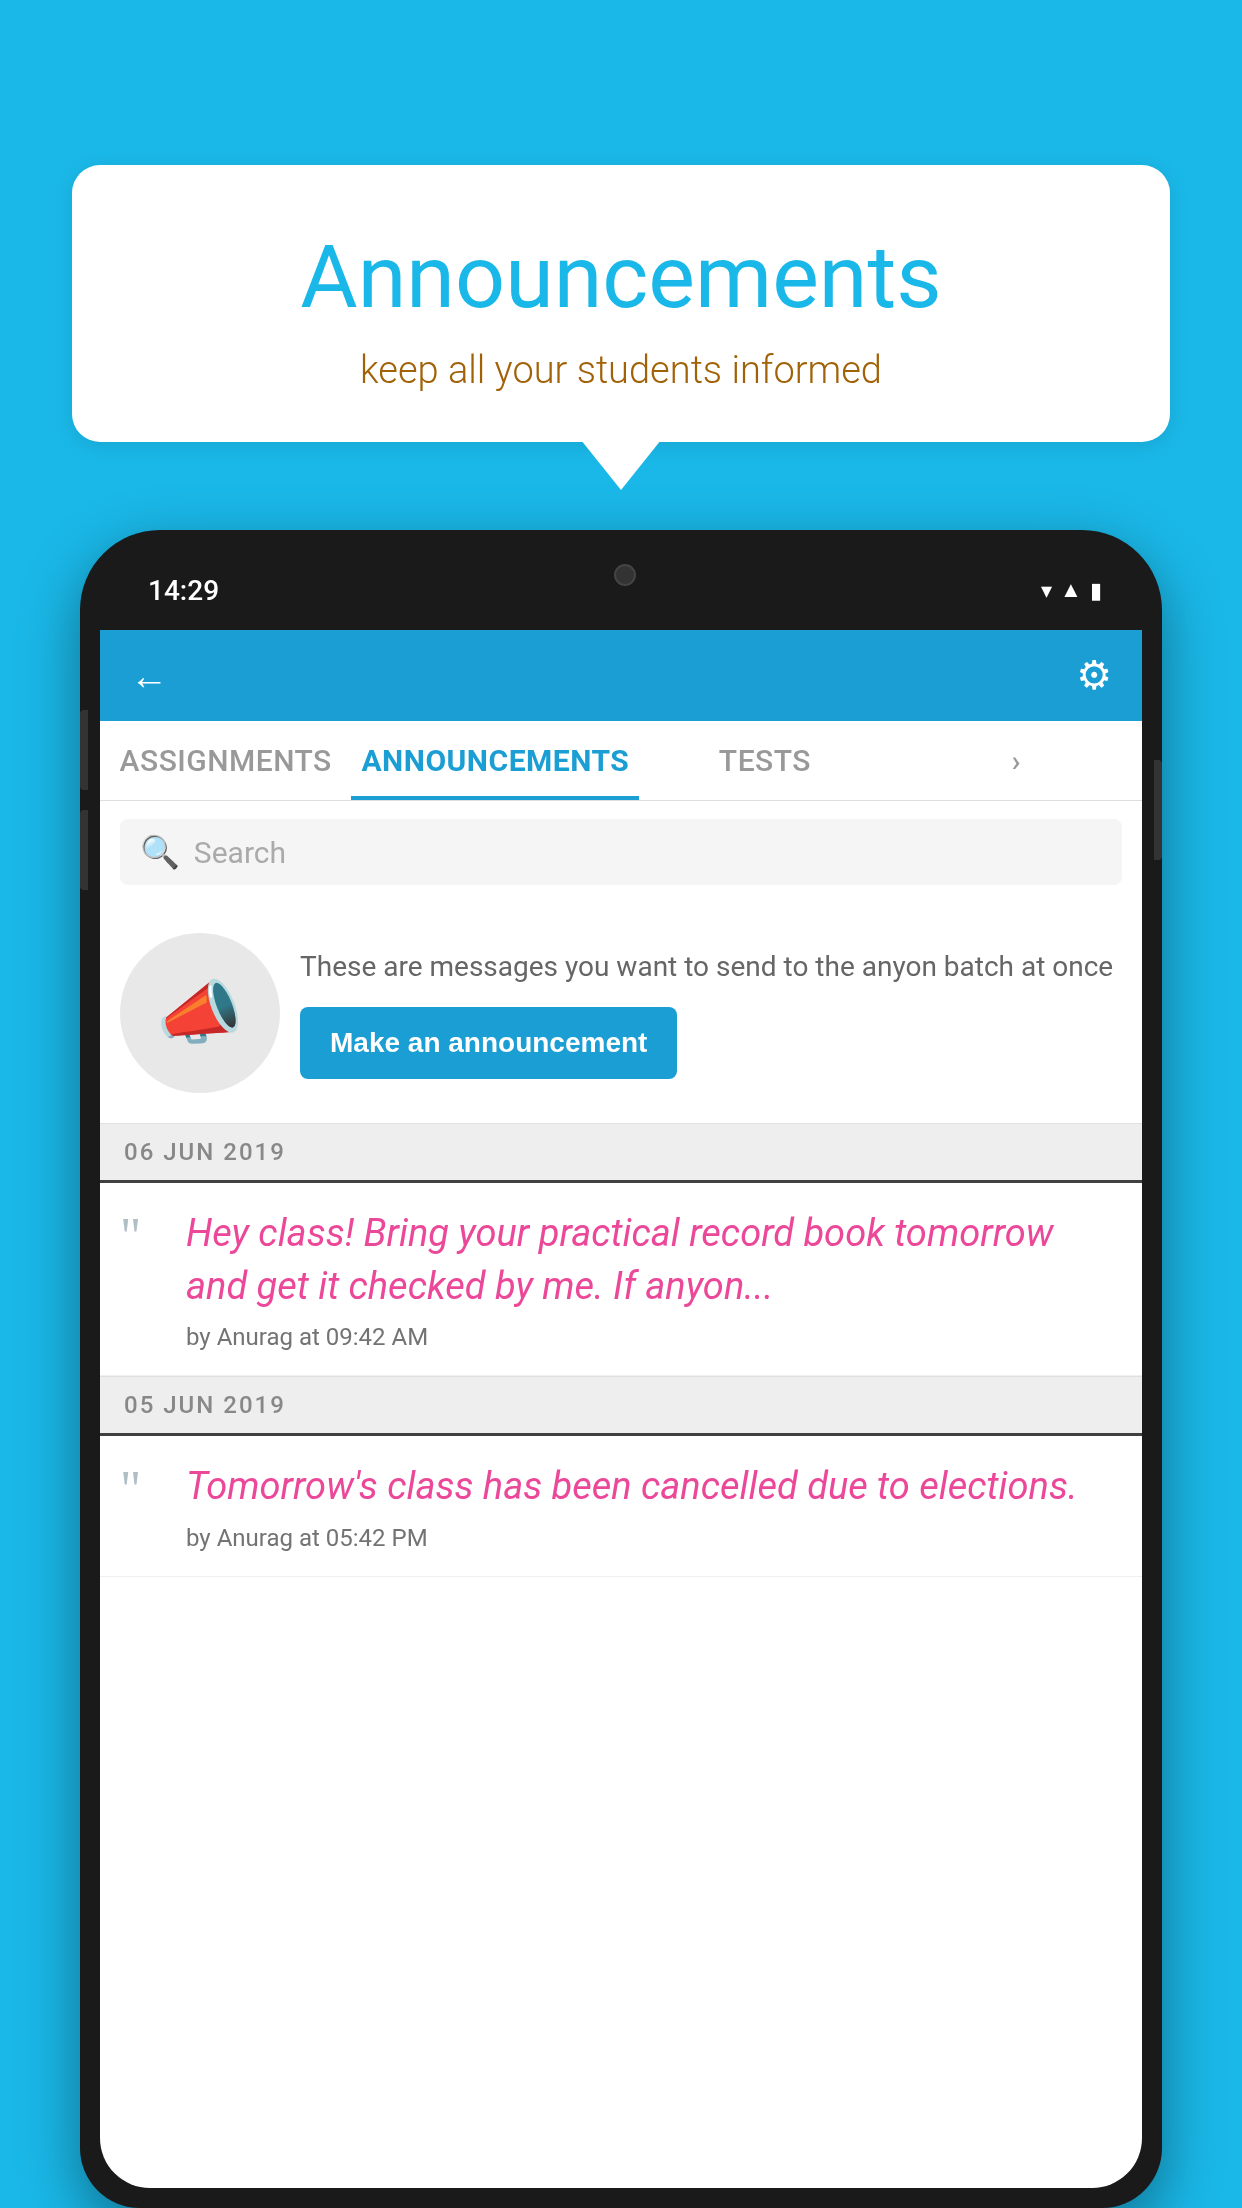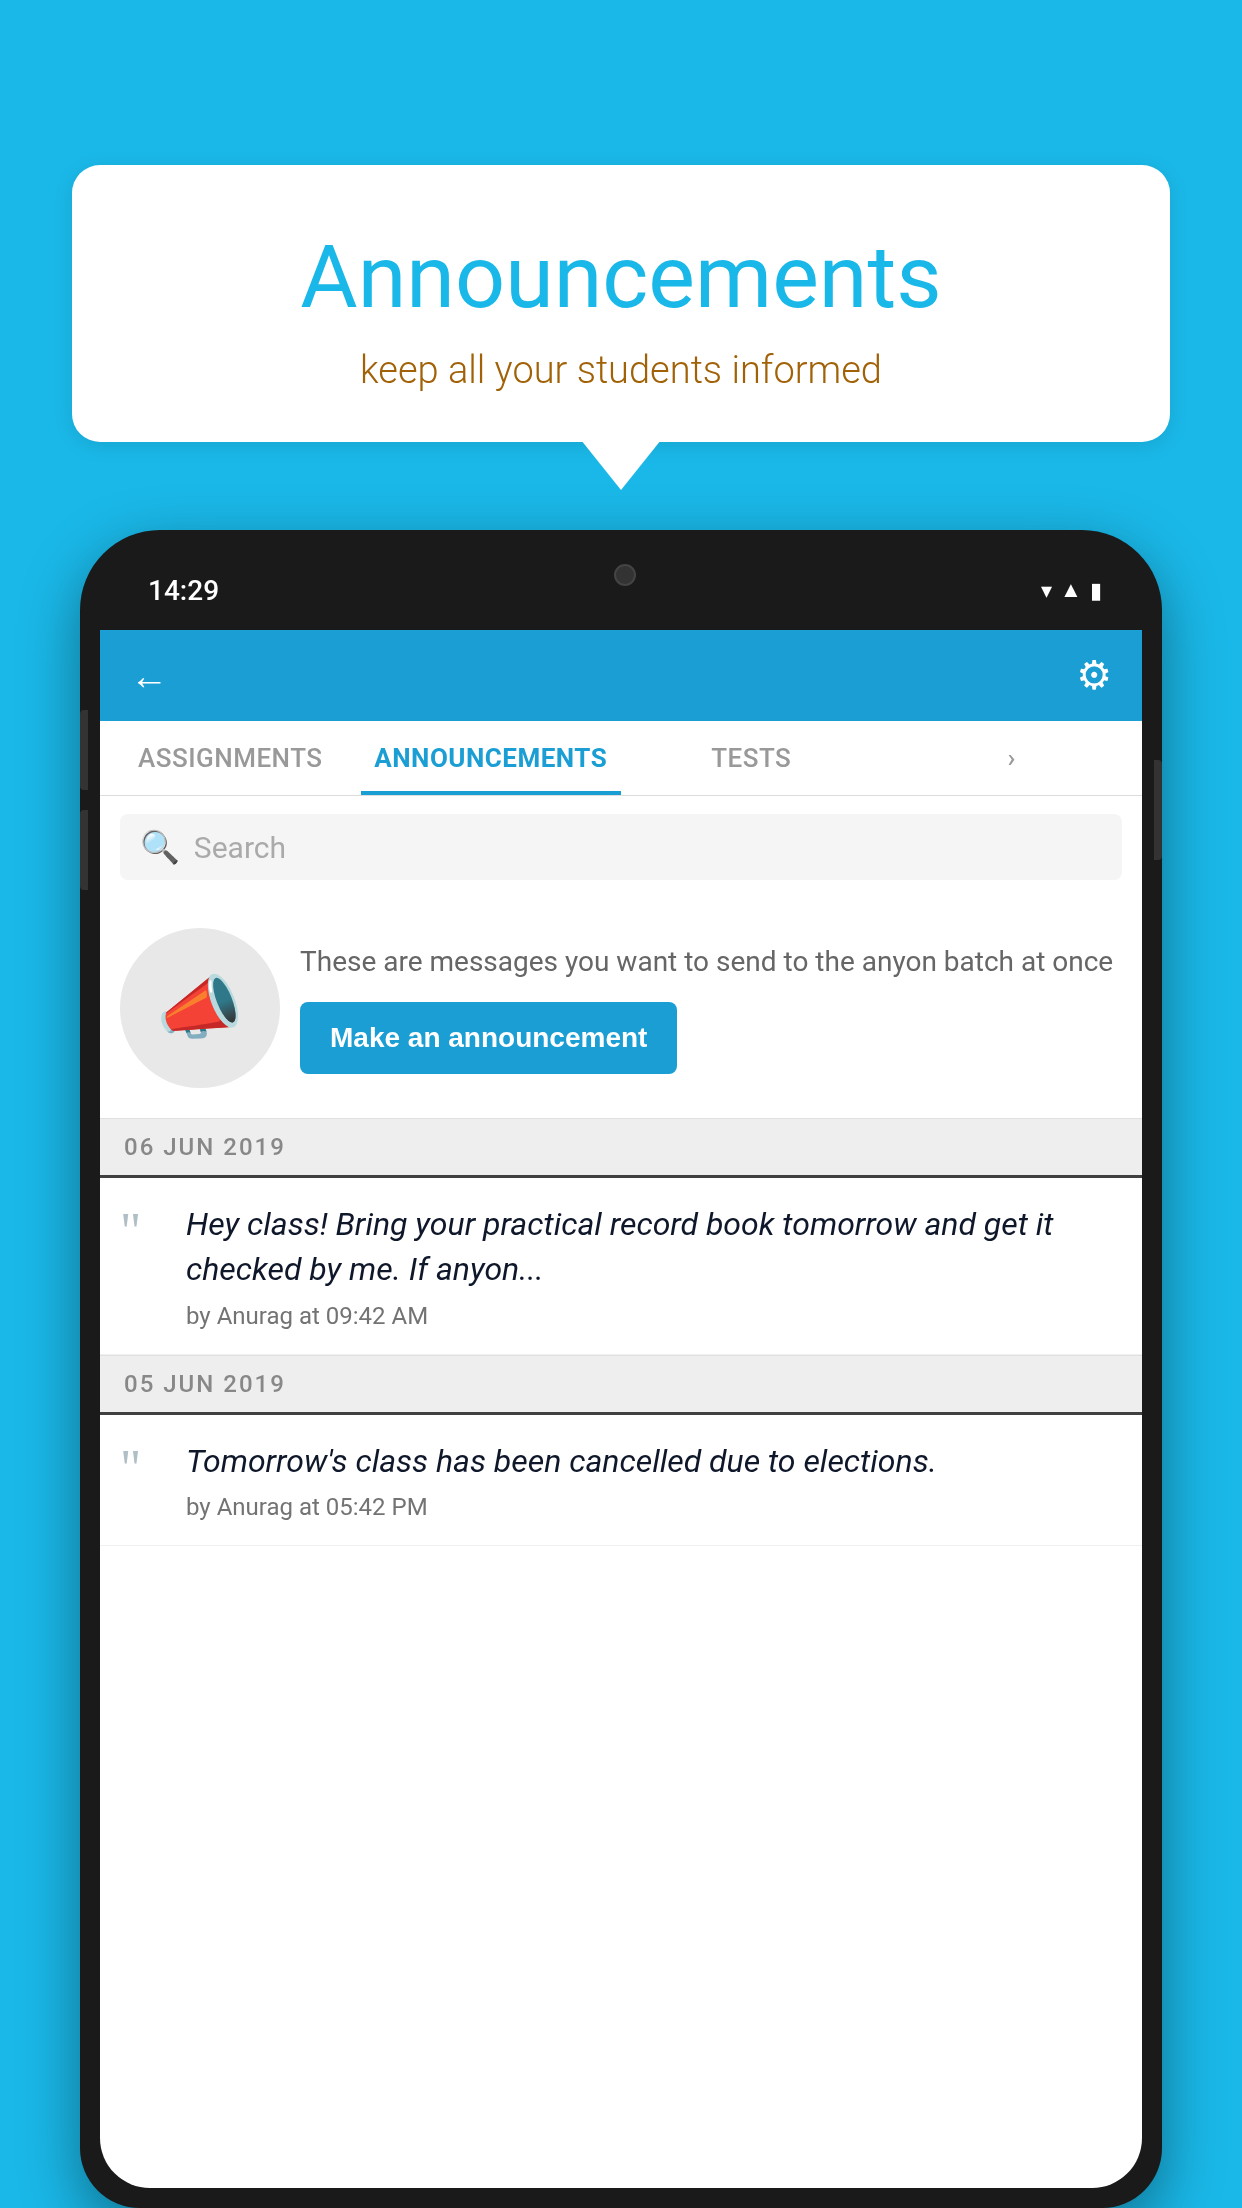--- a/index.html
+++ b/index.html
@@ -181,21 +181,21 @@
     .tabs {
       display: flex;
       background: white;
       border-bottom: 1px solid #ddd;
     }
 
     .tab {
       flex: 1;
       text-align: center;
       padding: 22px 10px;
-      font-size: 26px;
+      font-size: 30px;
       color: #999;
       font-weight: 500;
       letter-spacing: 0.5px;
       position: relative;
     }
 
     .tab.active {
       color: #1a9ed4;
       font-weight: 700;
     }
@@ -311,22 +311,22 @@
       margin-top: 4px;
       font-family: Georgia, serif;
       min-width: 50px;
     }
 
     .announcement-content {
       flex: 1;
     }
 
     .announcement-text {
-      font-size: 32px;
-      color: #0f172a;
+      font-size: 38px;
+      color: #ec4899;
       font-style: italic;
       line-height: 1.4;
       margin-bottom: 10px;
     }
 
     .announcement-meta {
       font-size: 24px;
       color: #737373;
     }
 

